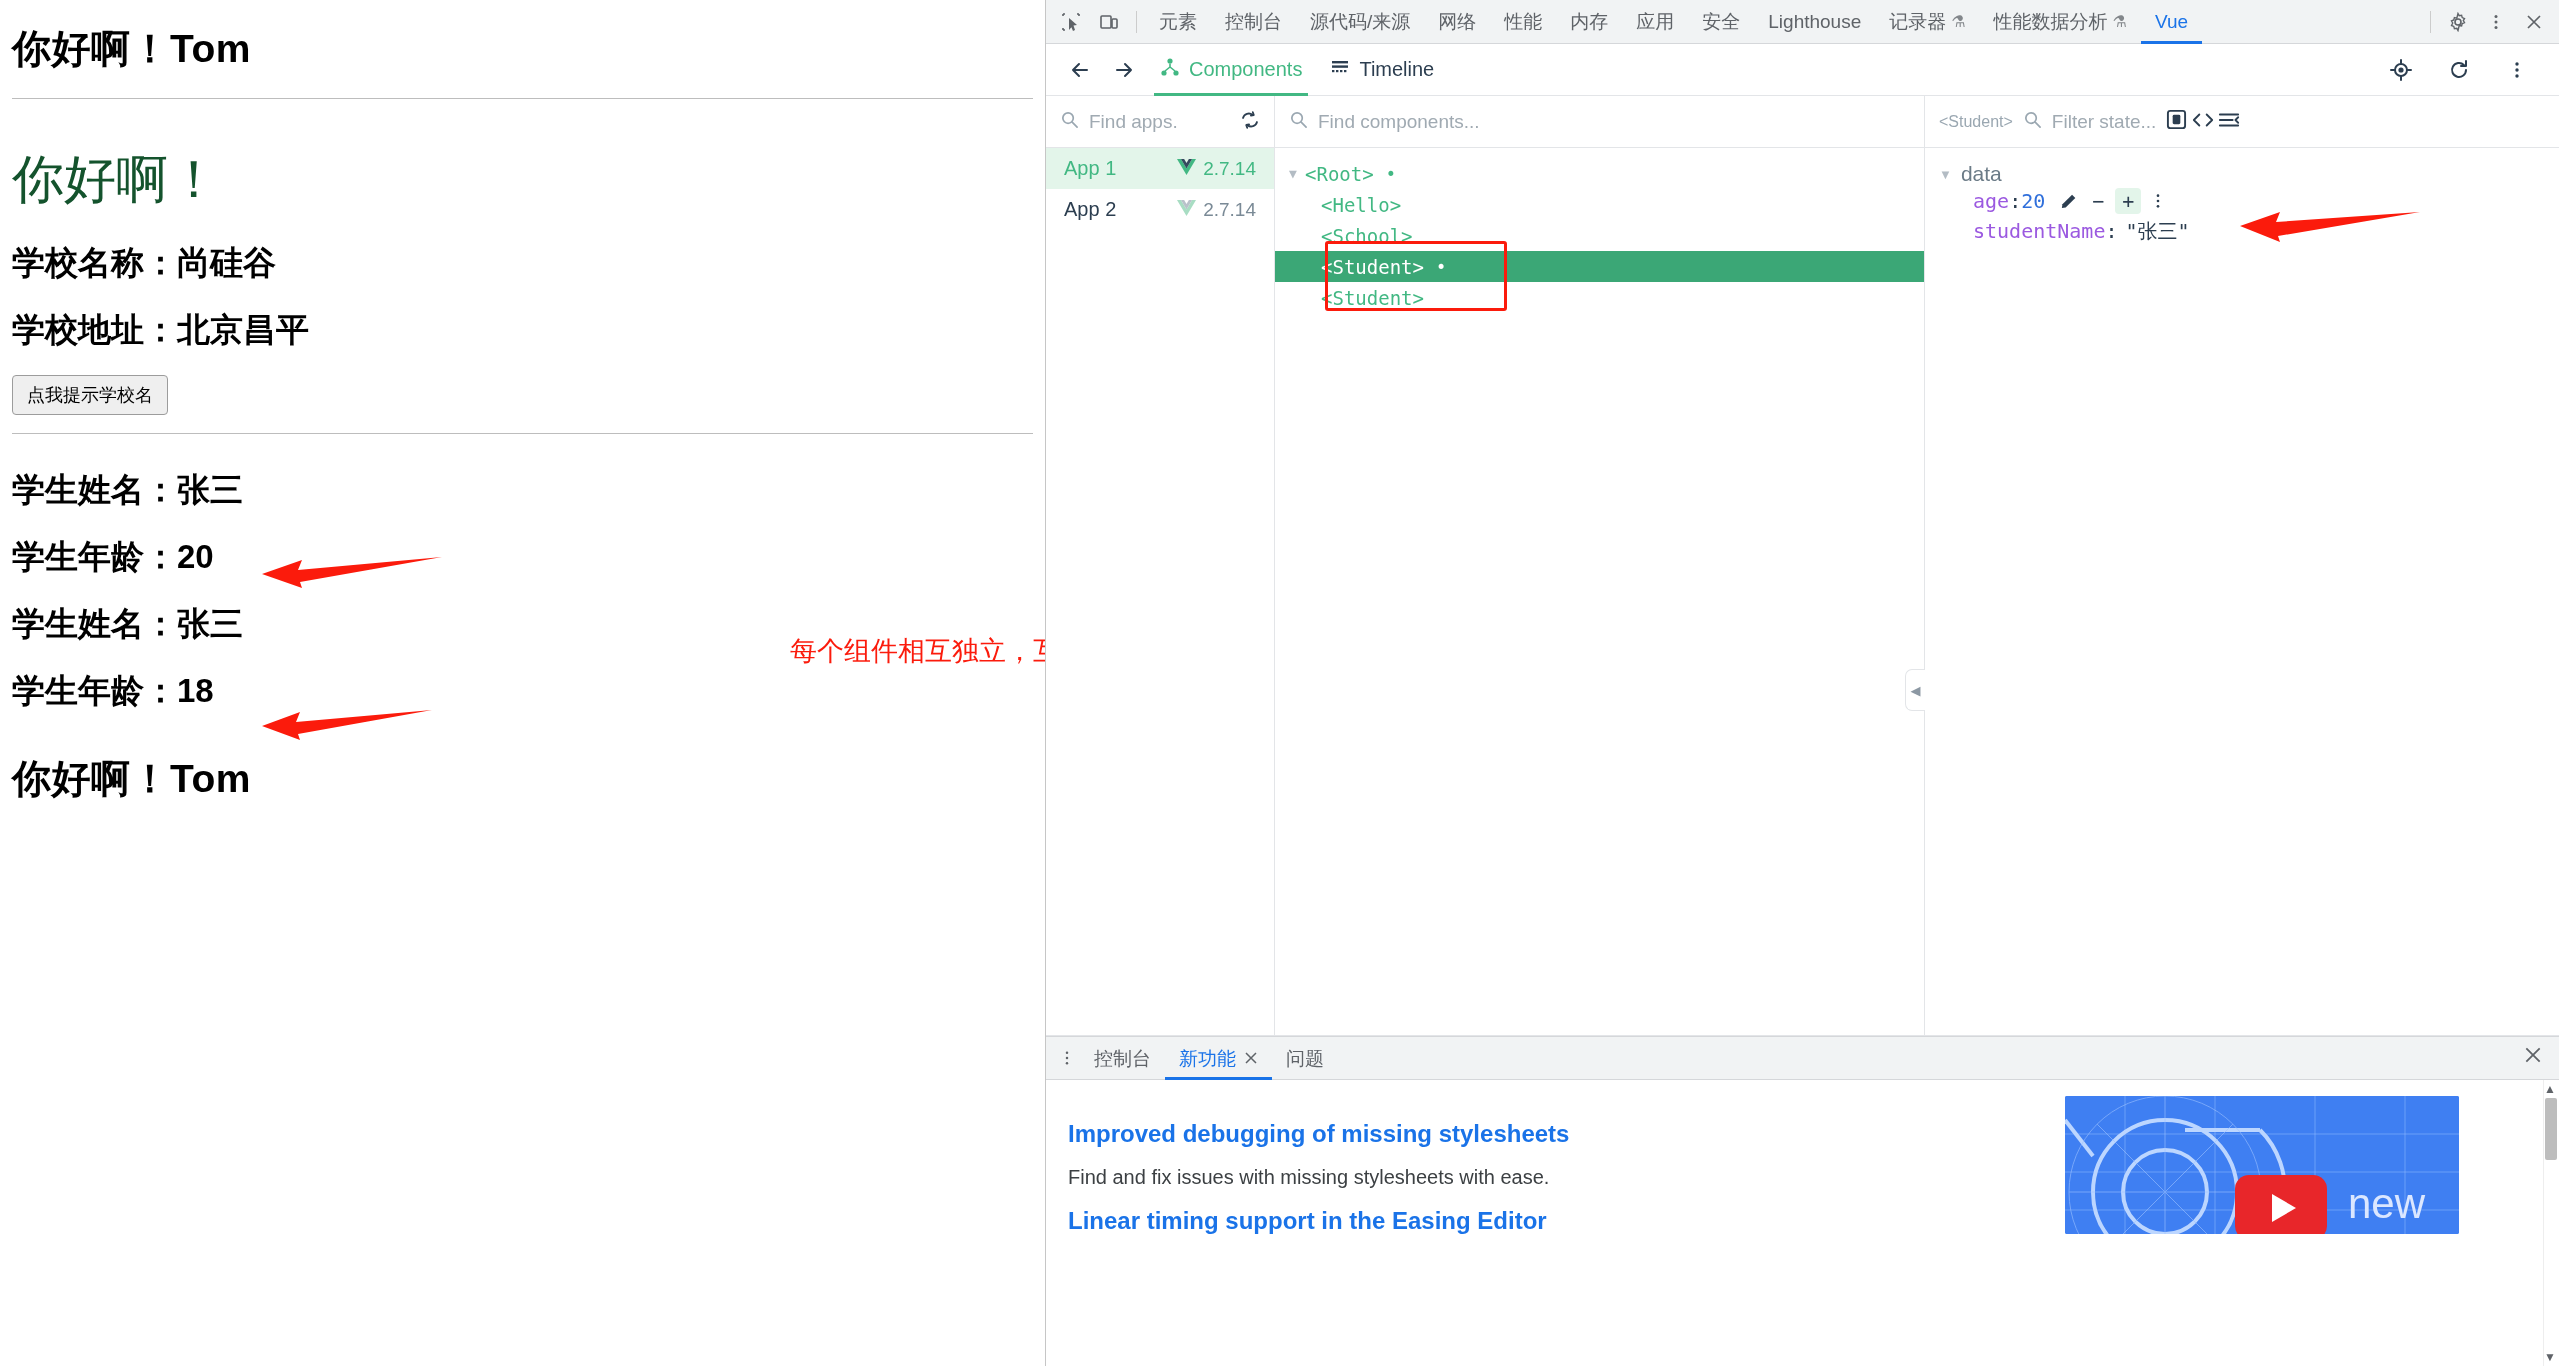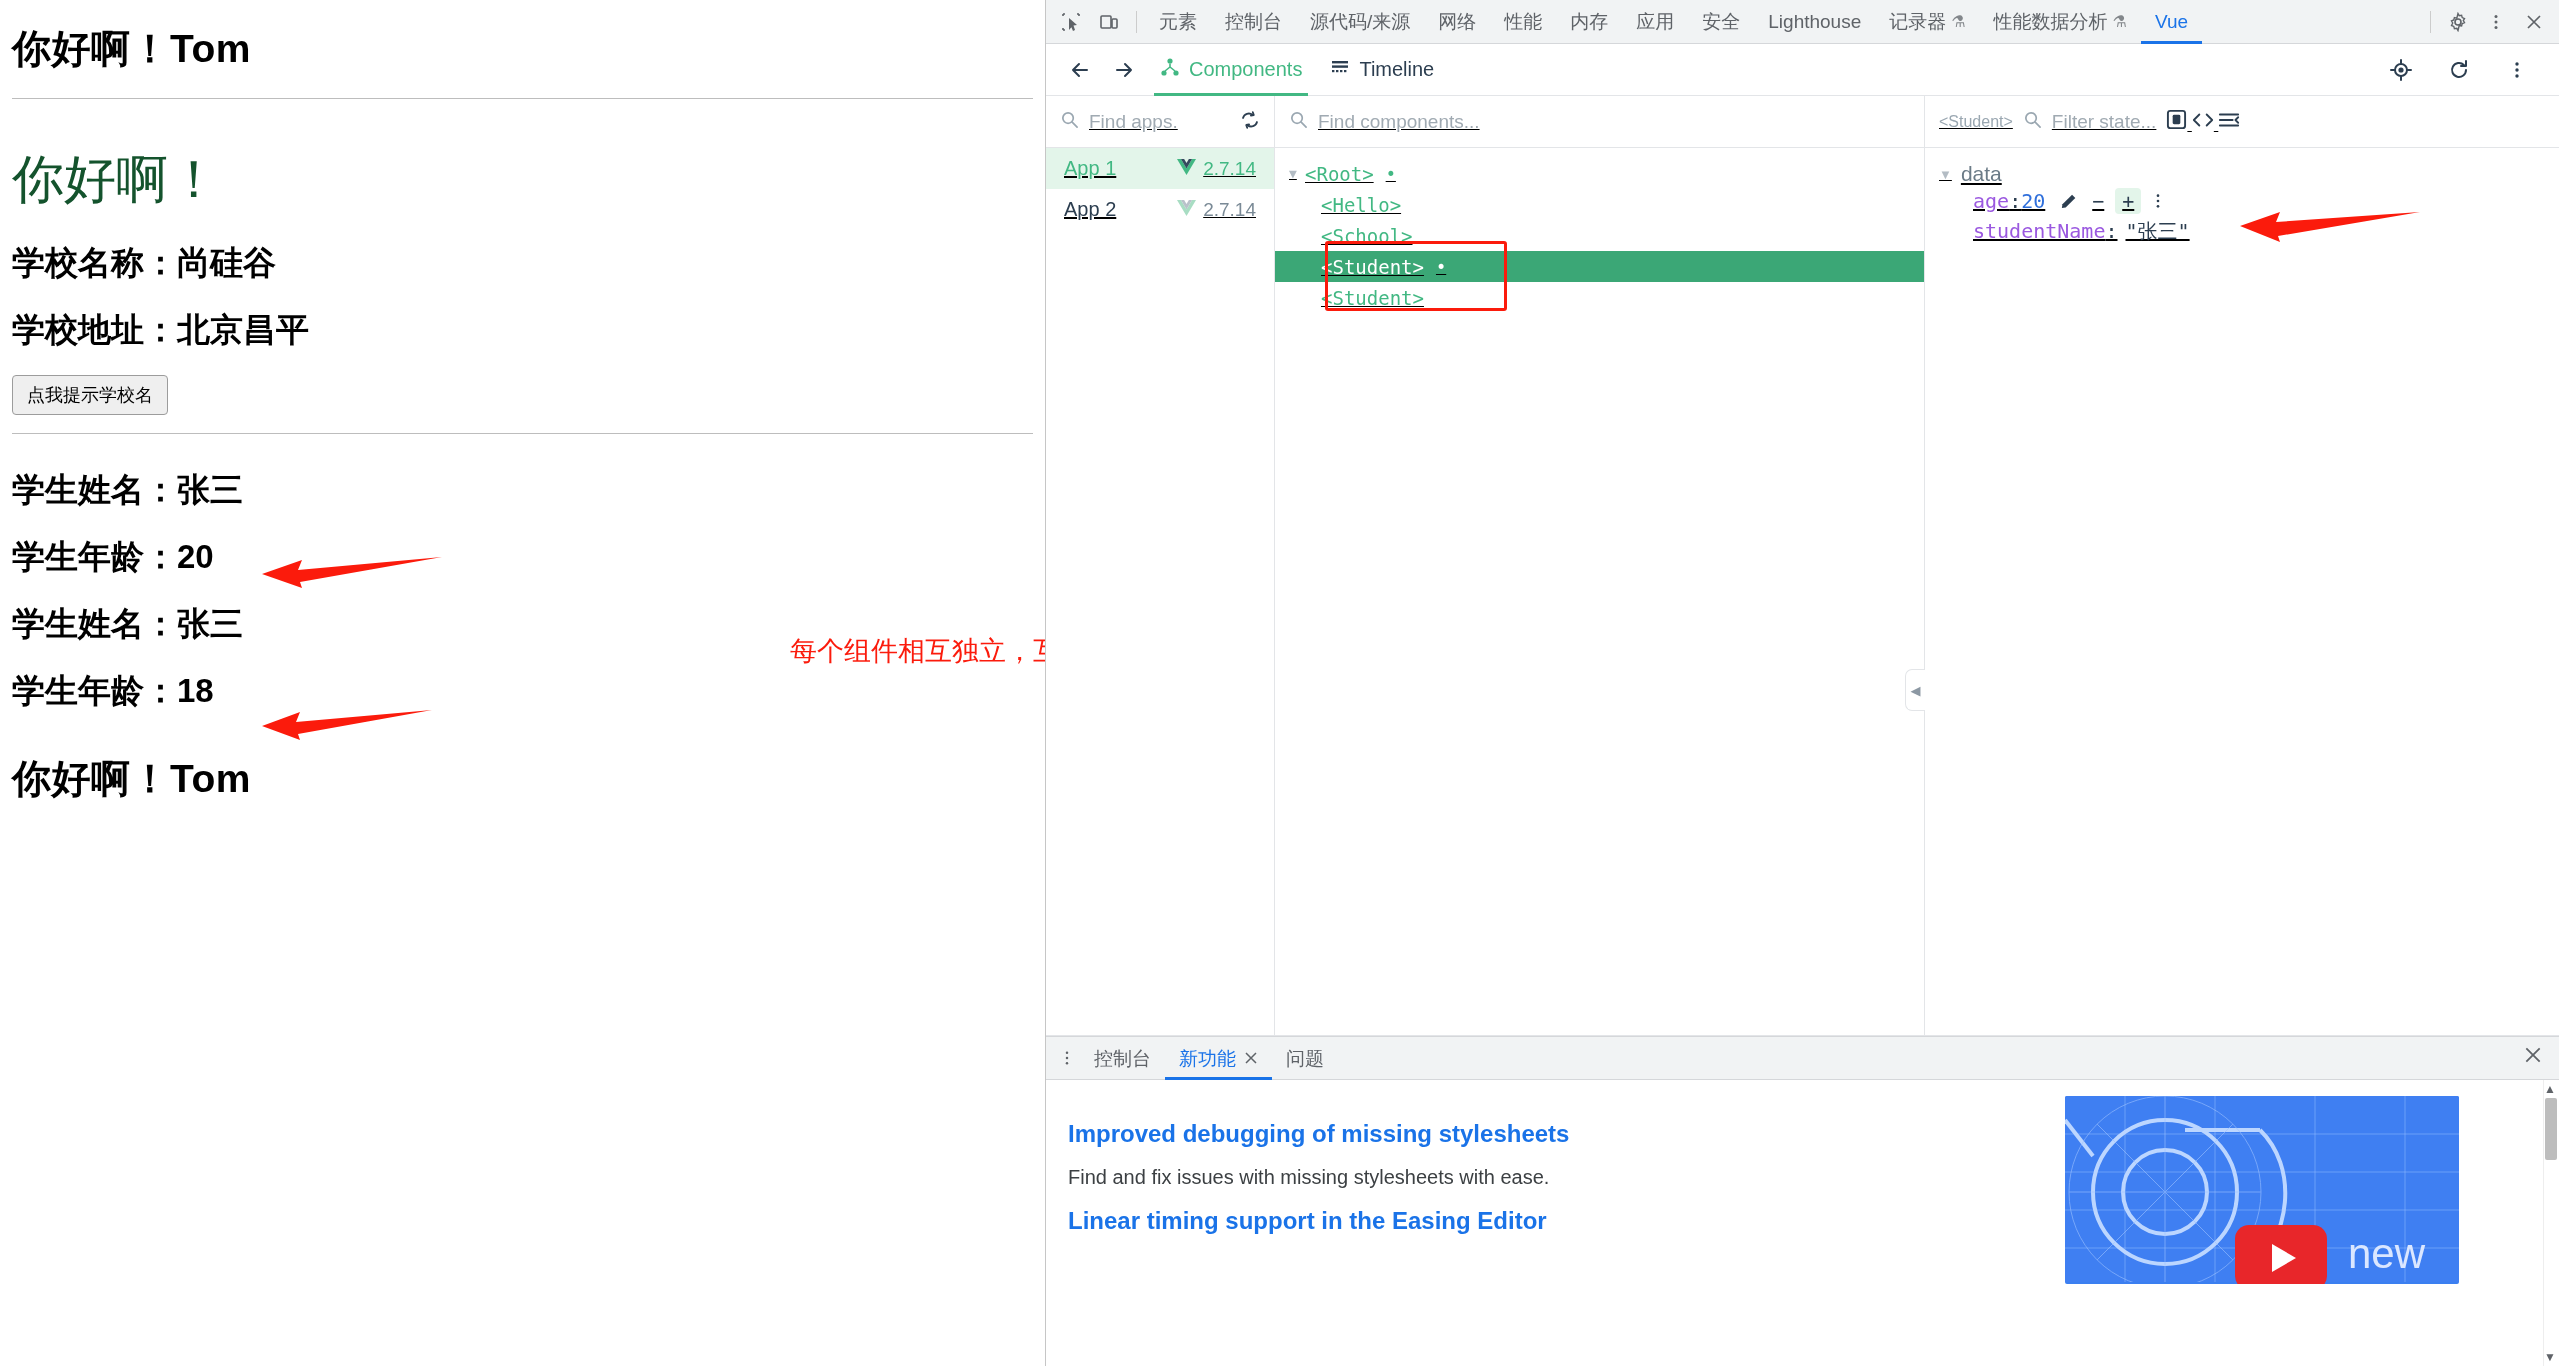--- a/index.html
+++ b/index.html
@@ -60,21 +60,21 @@
   .vue-tab {
     display:flex; align-items:center; gap:9px; height:52px; padding:0 14px;
     font-size:20px; color:#2c3e50; cursor:pointer; position:relative;
   }
   .vue-tab.active { color:#42b883; }
   .vue-tab.active::after { content:""; position:absolute; left:8px; right:8px; bottom:0; height:3px; background:#42b883; }
   .vue-bar-right { margin-left:auto; display:flex; align-items:center; gap:14px; padding-right:8px; }
 
   
   .vue-body { flex:1; display:flex; min-height:0; border-bottom:1px solid #e3e5e8; }
-  .pane { display:flex; flex-direction:column; min-height:0; background:#fff;text-decoration:underline; }
+  .pane { display:flex; flex-direction:column; min-height:0; background:#fff; }
   .pane-apps { width:229px; border-right:1px solid #e3e5e8; }
   .pane-tree { width:650px; border-right:1px solid #e3e5e8; position:relative; }
   .pane-state { flex:1; }
 
   .searchrow {
     height:52px; min-height:52px; display:flex; align-items:center; gap:10px;
     padding:0 14px; border-bottom:1px solid #e3e5e8; color:#9aa7b1;
   }
   .searchrow .ph { font-size:19px; color:#a0aab2; }
   .searchrow .refresh { margin-left:auto; cursor:pointer; color:#2c3e50; }
@@ -122,21 +122,21 @@
   }
   .dots-v { width:26px; display:flex; align-items:center; justify-content:center; color:#5f6368; cursor:pointer; }
   .d-tab { font-size:19px; color:#5f6368; padding:0 14px; height:43px; line-height:43px; cursor:pointer; display:flex; align-items:center; gap:8px;}
   .d-tab.active { color:#1a73e8; box-shadow: inset 0 -3px 0 #1a73e8; }
   .d-close { margin-left:auto; padding:0 16px; color:#5f6368; cursor:pointer; font-size:22px; }
   .drawer-sub { font-size:19px; color:#3c4043; padding:14px 0 10px 22px; border-bottom:1px solid #e6e6e6;}
   .drawer-content { flex:1; position:relative; overflow:hidden; padding:22px 0 0 22px; }
   .wn-link { color:#1a73e8; font-size:24px; font-weight:bold; margin:18px 0; cursor:pointer; }
   .wn-desc { color:#3c4043; font-size:20px; margin:16px 0; }
   .wn-thumb {
-    position:absolute; right:100px; top:16px; width:394px; height:188px;
+    position:absolute; right:100px; top:16px; width:394px; height:138px;
     background:#3b7ff0; overflow:hidden; border-radius:2px; cursor:pointer;
   }
   .wn-new { position:absolute; right:34px; bottom:6px; color:#dbe7ff; font-size:42px; font-family:"Liberation Sans", sans-serif; }
   .ytbtn {
     position:absolute; left:170px; bottom:-6px; width:92px; height:65px; background:#e8262a;
     border-radius:14px; display:flex; align-items:center; justify-content:center;
   }
   .ytbtn .tri { width:0;height:0;border-left:24px solid #fff;border-top:14px solid transparent;border-bottom:14px solid transparent; margin-left:5px;}
 
   .scroll-col { position:absolute; right:0; top:0; width:16px; height:100%; background:#fff; border-left:1px solid #eee;}

